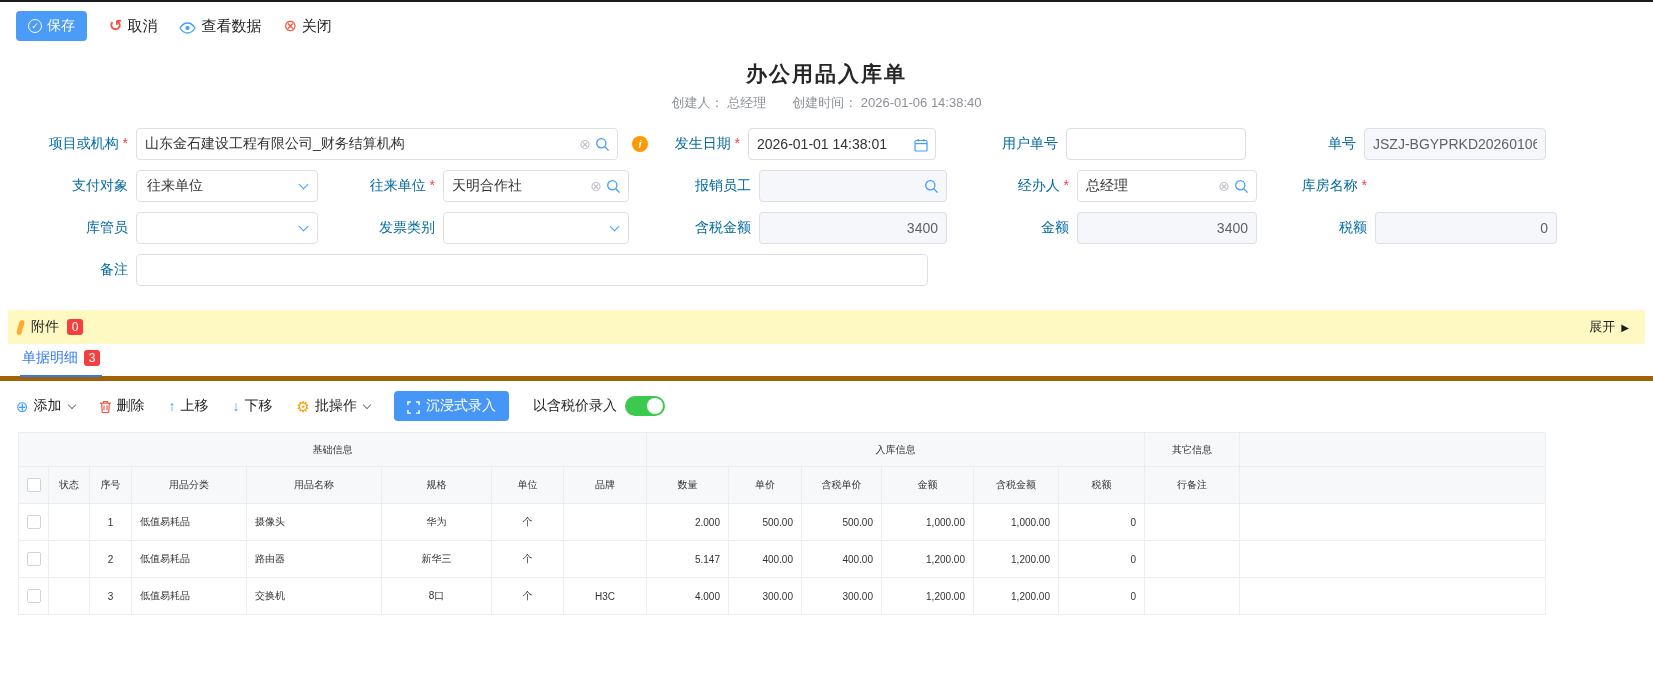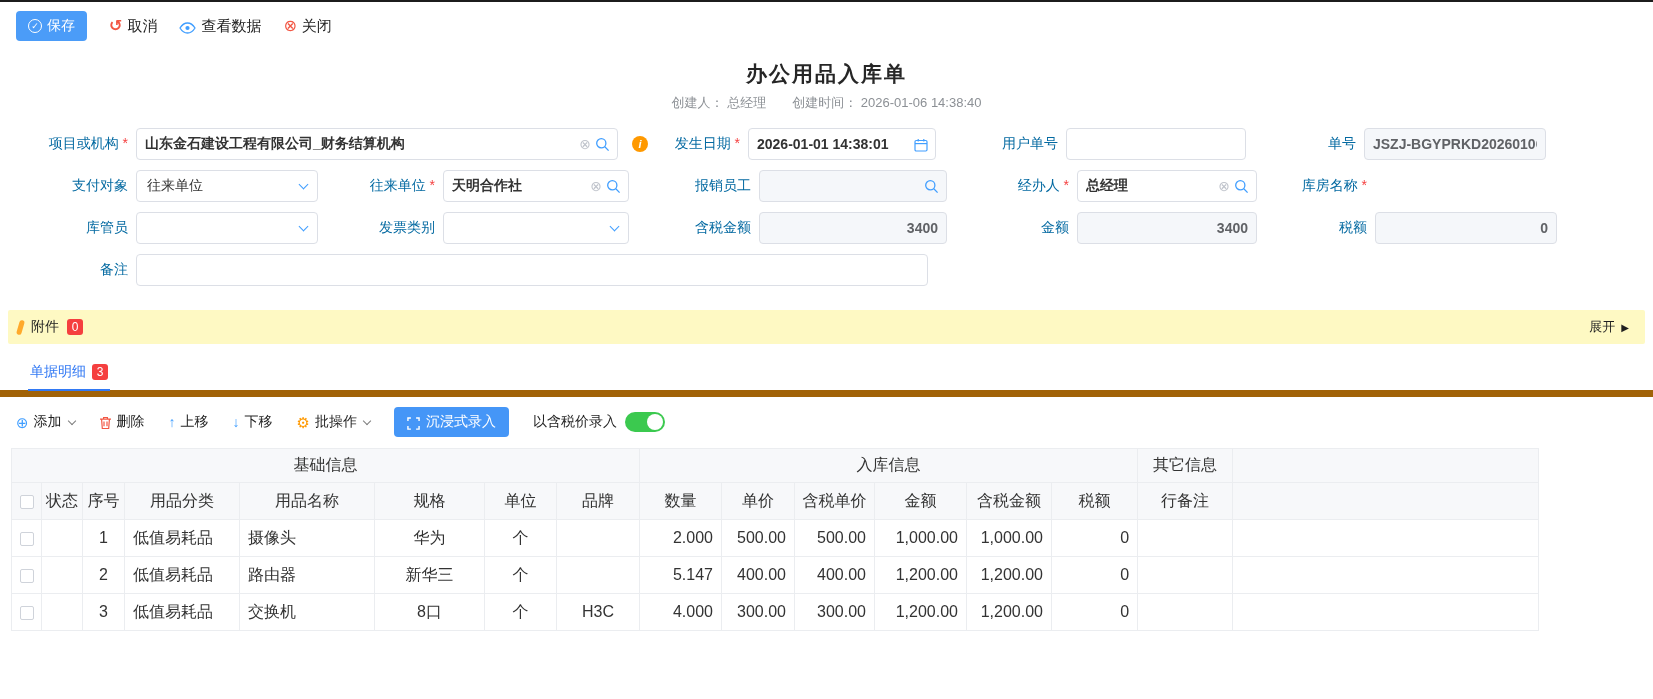--- a/index.html
+++ b/index.html
@@ -26,21 +26,21 @@
   
   .form { margin-top:16px; }
   .frow { display:flex; align-items:center; height:32px; margin-bottom:10px; padding-left:8px; }
   .flabel { display:inline-block; text-align:right; padding-right:8px; font-size:14px; color:#0369a1; flex:none; white-space:nowrap; }
   .req::after { content:" *"; color:#f53f3f; }
   .w1{width:128px} .w2{width:125px} .w3{width:130px} .w4{width:130px} .w5{width:118px}
   .iw1{width:182px} .iw2{width:186px} .iw3{width:188px} .iw4{width:180px} .iw5{width:182px}
   .iwide{width:482px} .iremark{width:792px}
   .ctrl { position:relative; height:32px; flex:none; }
   .ctrl input { width:100%; height:100%; border:1px solid #dcdfe6; border-radius:4px; padding:0 8px;
-    font-size:14px; color:#333; background:#fff; outline:none; font-family:inherit;font-weight:bold; }
+    font-size:14px; color:#333; background:#fff; outline:none; font-family:inherit; }
   .ctrl.lookup input { padding-right:46px; }
   .ctrl.withcal input { padding-right:28px; }
   .ic-right { position:absolute; right:8px; top:50%; transform:translateY(-50%);
     display:flex; align-items:center; gap:4px; }
   .clear-ic { color:#c0c4cc; font-size:14px; line-height:1; cursor:pointer; }
   input.ro { background:#f5f7fa; color:#606266; }
   input.num { text-align:right; }
   .sel { border:1px solid #dcdfe6; border-radius:4px; background:#fff; display:flex; align-items:center;
     justify-content:space-between; padding:0 10px; height:32px; flex:none; cursor:pointer; }
   .sel-val { font-size:14px; color:#333; }
@@ -55,21 +55,21 @@
     display:flex; align-items:center; justify-content:space-between; padding:0 16px 0 10px; }
   .attach-left { display:flex; align-items:center; gap:8px; }
   .clip { width:5px; height:15px; background:#ffaa2b; border-radius:3px; transform:rotate(16deg); display:inline-block; }
   .attach-label { font-size:14px; color:#1f1f1f; }
   .badge { min-width:16px; height:16px; background:#f53f3f; color:#fff; font-size:12px; line-height:16px;
     text-align:center; border-radius:3px; padding:0 3px; display:inline-block; }
   .attach-right { display:flex; align-items:center; gap:6px; font-size:13px; color:#1f1f1f; cursor:pointer; }
   .tri { font-size:10px; color:#1f1f1f; }
 
   
-  .tabs { margin-top:14px; border-bottom:7px solid #a16207; padding-left:28px; }
+  .tabs { border-bottom:5px solid #a16207; padding-left:20px; }
   .tab { display:inline-flex; align-items:center; gap:6px; padding:5px 2px 8px; font-size:14px;
     color:#3279f4; border-bottom:2px solid #3279f4; margin-bottom:-1px; cursor:pointer; }
 
   
   .gtbar { display:flex; align-items:center; gap:24px; margin:10px 0 11px 16px; }
   .gitem { display:inline-flex; align-items:center; gap:5px; font-size:14px; color:#1f1f1f; cursor:pointer; }
   .gic { font-size:15px; line-height:1; }
   .gic.plus { color:#409eff; }
   .gic.arrow { color:#409eff; font-size:14px; font-weight:bold; }
   .gic.gear { color:#ff9900; }
@@ -78,21 +78,21 @@
   .btn-immersive { display:inline-flex; align-items:center; gap:6px; height:30px; padding:0 13px;
     background:#4596f7; color:#fff; border:none; border-radius:4px; font-size:14px; cursor:pointer;
     font-family:inherit; }
   .toggle-item { gap:8px; cursor:default; }
   .switch { width:40px; height:20px; border-radius:10px; background:#3bc94f; position:relative;
     display:inline-block; cursor:pointer; }
   .switch::after { content:""; position:absolute; right:2px; top:2px; width:16px; height:16px;
     border-radius:50%; background:#fff; }
 
   
-  table.detail { margin-left:11px; width:1527px; border-collapse:collapse; table-layout:fixed; font-size:16px; }
+  table.detail { margin-left:18px; width:1527px; border-collapse:collapse; table-layout:fixed; font-size:10px; }
   table.detail th, table.detail td { border:1px solid #ebedf0; overflow:hidden; white-space:nowrap; }
   table.detail th { background:#f7f8fa; font-weight:400; color:#333; height:34px; text-align:center; }
   table.detail tr.colhead th { height:37px; }
   table.detail td { height:37px; padding:0 8px; background:#fff; }
   td.c, th.c { text-align:center; }
   td.r { text-align:right; padding-right:9px; }
   th.fillh { background:#fff; }
   .cb { width:14px; height:14px; border:1px solid #cfd3da; border-radius:2px; background:#fff;
     display:inline-block; vertical-align:middle; cursor:pointer; }
   tr.totalrow td { background:#fafafa; color:#333; }

